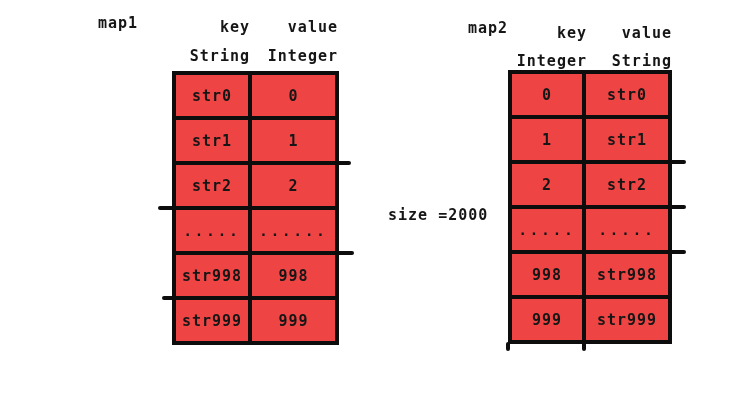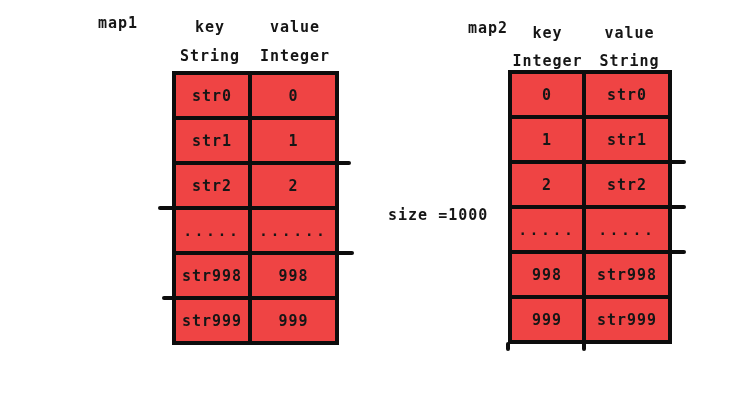--- a/index.html
+++ b/index.html
@@ -1,21 +1,21 @@
 <!DOCTYPE html>
 <html><head>
 <meta charset="utf-8">
 <style>
   html,body{margin:0;padding:0;background:#ffffff;}
   .canvas{
     position:relative;width:731px;height:410px;background:#ffffff;overflow:hidden;
     font-family:"DejaVu Sans Mono","Liberation Mono",monospace;color:#161616;
   }
   .map-title{position:absolute;font-size:15px;font-weight:bold;letter-spacing:1px;}
-  .hdr-col{position:absolute;text-align:center;font-size:15px;font-weight:bold;line-height:29px;letter-spacing:1px;}
+  .hdr-col{position:absolute;text-align:right;font-size:15px;font-weight:bold;line-height:29px;letter-spacing:1px;}
   .hdr-col div{white-space:nowrap;}
   .htable{position:absolute;border-collapse:collapse;}
   .htable td{
     border:4px solid #0d0d0d;height:41px;padding:0;margin:8px;
     text-align:center;vertical-align:middle;
     font-size:15px;font-weight:bold;letter-spacing:1px;
     font-family:"DejaVu Sans Mono","Liberation Mono",monospace;color:#161616;
     background:#ef4444;
   }
   .htable td.dots{letter-spacing:3px;font-size:14px;}
@@ -68,21 +68,21 @@
       <td class="c-key">str998</td>
       <td class="c-val">998</td>
     </tr>
     <tr>
       <td class="c-key">str999</td>
       <td class="c-val">999</td>
     </tr>
   </tbody>
     </table>
 
-  <div class="size-label" style="left:388px;top:206px;">size =1000</div>
+  <div class="size-label" style="left:388px;top:206px;">size =2000</div>
 
   <div class="map-title" style="left:452px;top:19px;margin-left:16px;">map2</div>
 
   <div class="hdr-col" style="left:508px;top:19px;width:79px;line-height:28px;">
     <div>key</div>
     <div>Integer</div>
   </div>
   <div class="hdr-col" style="left:587px;top:19px;width:85px;line-height:28px;">
     <div>value</div>
     <div>String</div>

